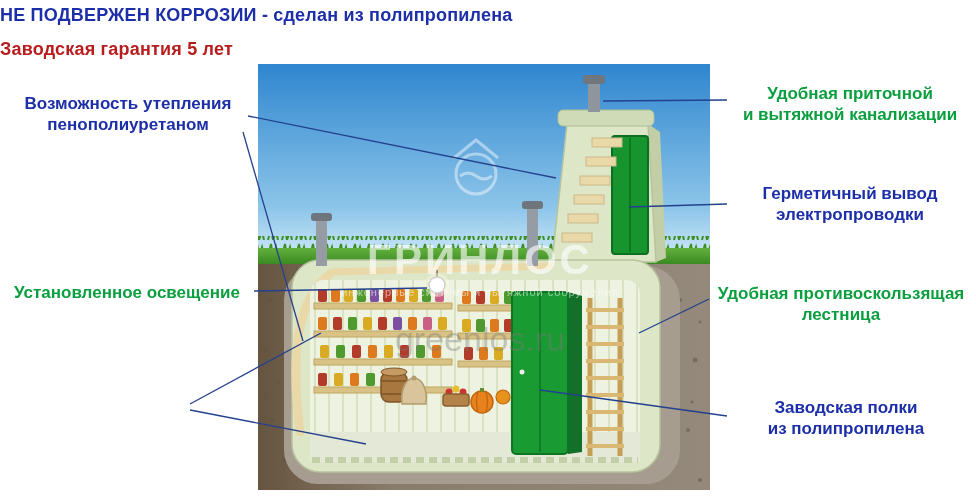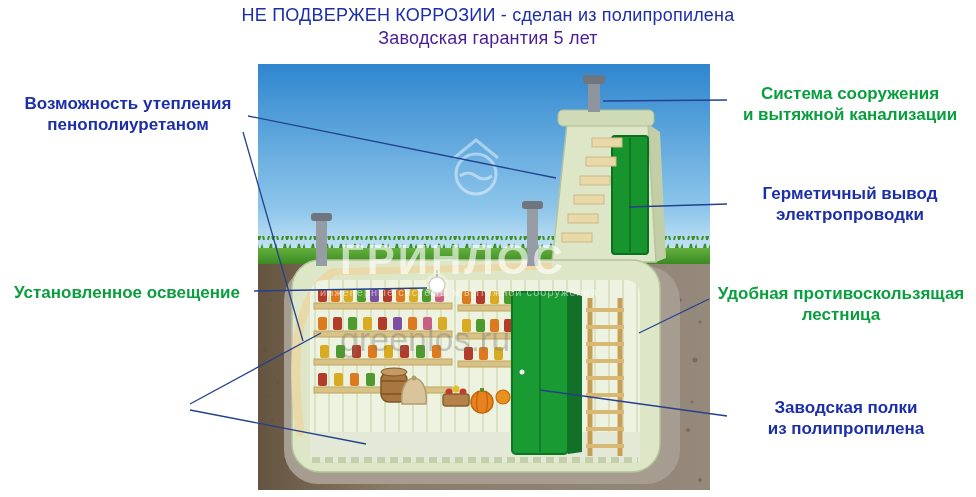--- a/index.html
+++ b/index.html
@@ -1,25 +1,25 @@
 <!DOCTYPE html>
 <html><head>
 <meta charset="utf-8">
 <style>
   *{margin:0;padding:0;box-sizing:border-box}
   html,body{background:#ffffff;font-family:"Liberation Sans",sans-serif}
   .canvas{position:relative;width:976px;height:497px;background:#fff;overflow:hidden}
   .layer{position:absolute;inset:0}
-  .title{position:absolute;left:0;width:100%;text-align:center;font-weight:normal;font-size:18px;letter-spacing:.2px}
+  .title{position:absolute;left:0;width:100%;text-align:left;font-weight:bold;font-size:18px;letter-spacing:.2px}
   .t1{top:5px;color:#1c2fa8}
-  .t2{top:28px;color:#4c1d95}
+  .t2{top:39px;color:#b91c1c}
   .callout{position:absolute;font-weight:bold;font-size:17px;line-height:1.22;text-align:center;white-space:pre-line}
   .navy{color:#1c2fa8}
   .green{color:#0a9f3e}
-  .wm{position:absolute;text-align:left;pointer-events:none}
+  .wm{position:absolute;text-align:center;pointer-events:none}
   .wm-brand{left:340px;top:236px;width:280px;font-size:42px;font-weight:bold;letter-spacing:3px;color:rgba(255,255,255,.62)}
   .wm-tag{left:320px;top:286px;width:320px;font-size:11px;letter-spacing:1px;color:rgba(255,255,255,.55)}
   .wm-site{left:340px;top:320px;width:280px;font-size:34px;font-weight:normal;color:rgba(120,120,120,.38)}
   .wm-logo{left:444px;top:130px}
   svg{display:block}
 </style>
 </head>
 <body>
 
 <div class="canvas">
@@ -242,21 +242,21 @@
       <line x1="727" y1="416" x2="540" y2="390"></line>
     </g>
   </svg>
 
   <div class="title t1">НЕ ПОДВЕРЖЕН КОРРОЗИИ - сделан из полипропилена</div>
   <div class="title t2">Заводская гарантия 5 лет</div>
 
   <div class="callout navy" style="left:8px;top:94px;width:240px">Возможность утепления
 пенополиуретаном</div>
   <div class="callout green" style="left:0px;top:283px;width:254px">Установленное освещение</div>
-  <div class="callout green" style="left:728px;top:84px;width:244px">Система сооружения
+  <div class="callout green" style="left:728px;top:84px;width:244px">Удобная приточной
 и вытяжной канализации</div>
   <div class="callout navy" style="left:728px;top:184px;width:244px">Герметичный вывод
 электропроводки</div>
   <div class="callout green" style="left:710px;top:284px;width:262px">Удобная противоскользящая
 лестница</div>
   <div class="callout navy" style="left:728px;top:398px;width:236px">Заводская полки
 из полипропилена</div>
 
 </div>
 

